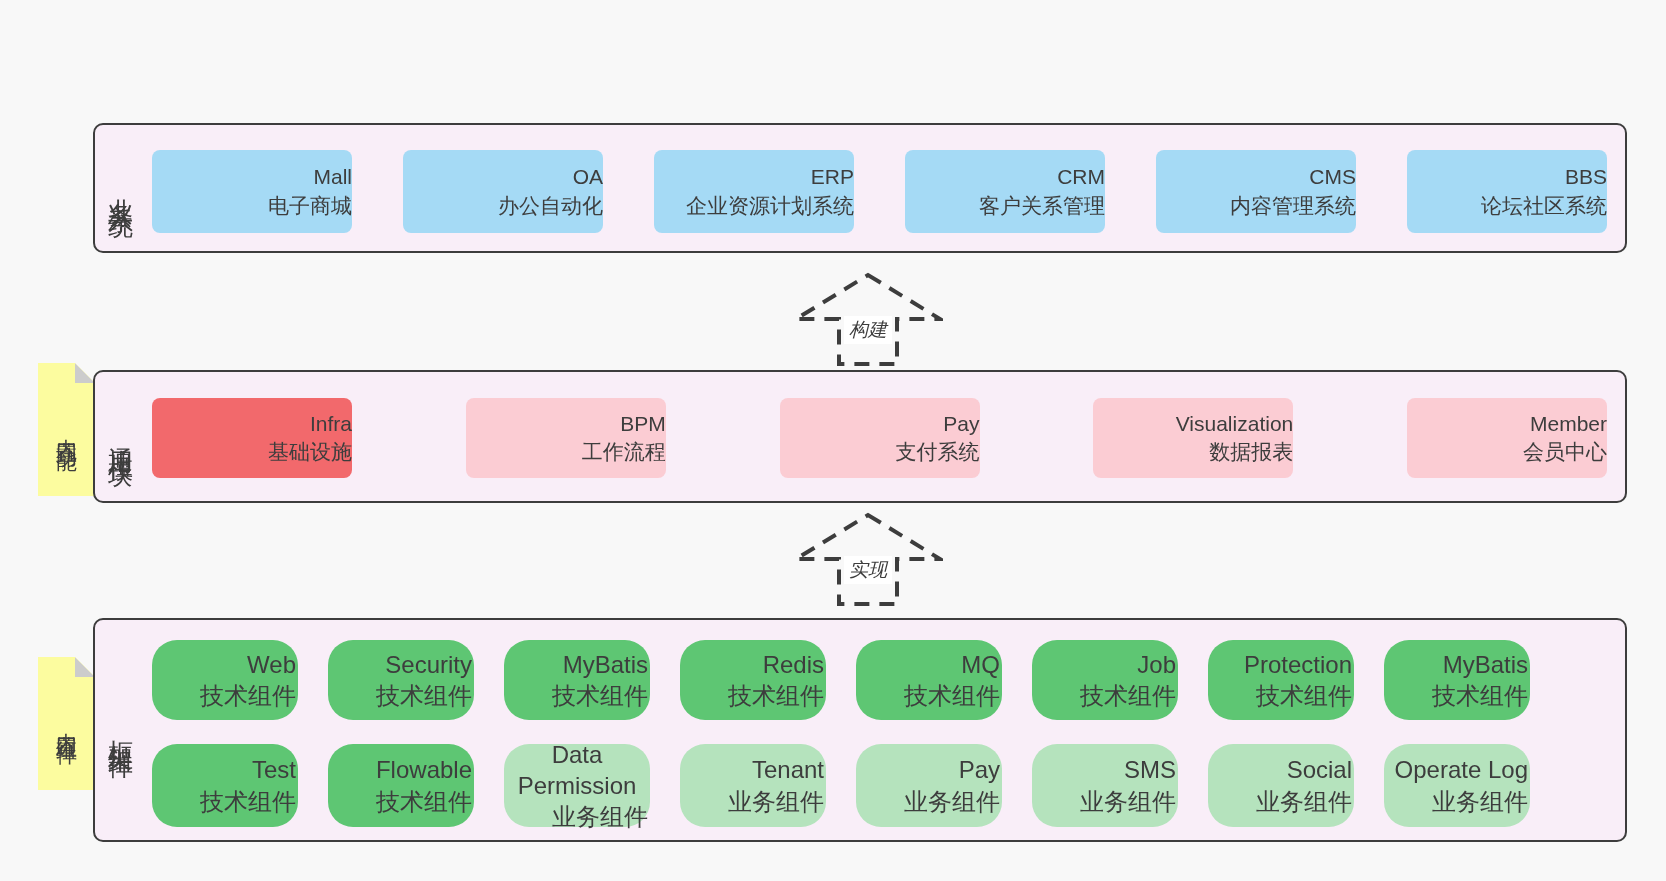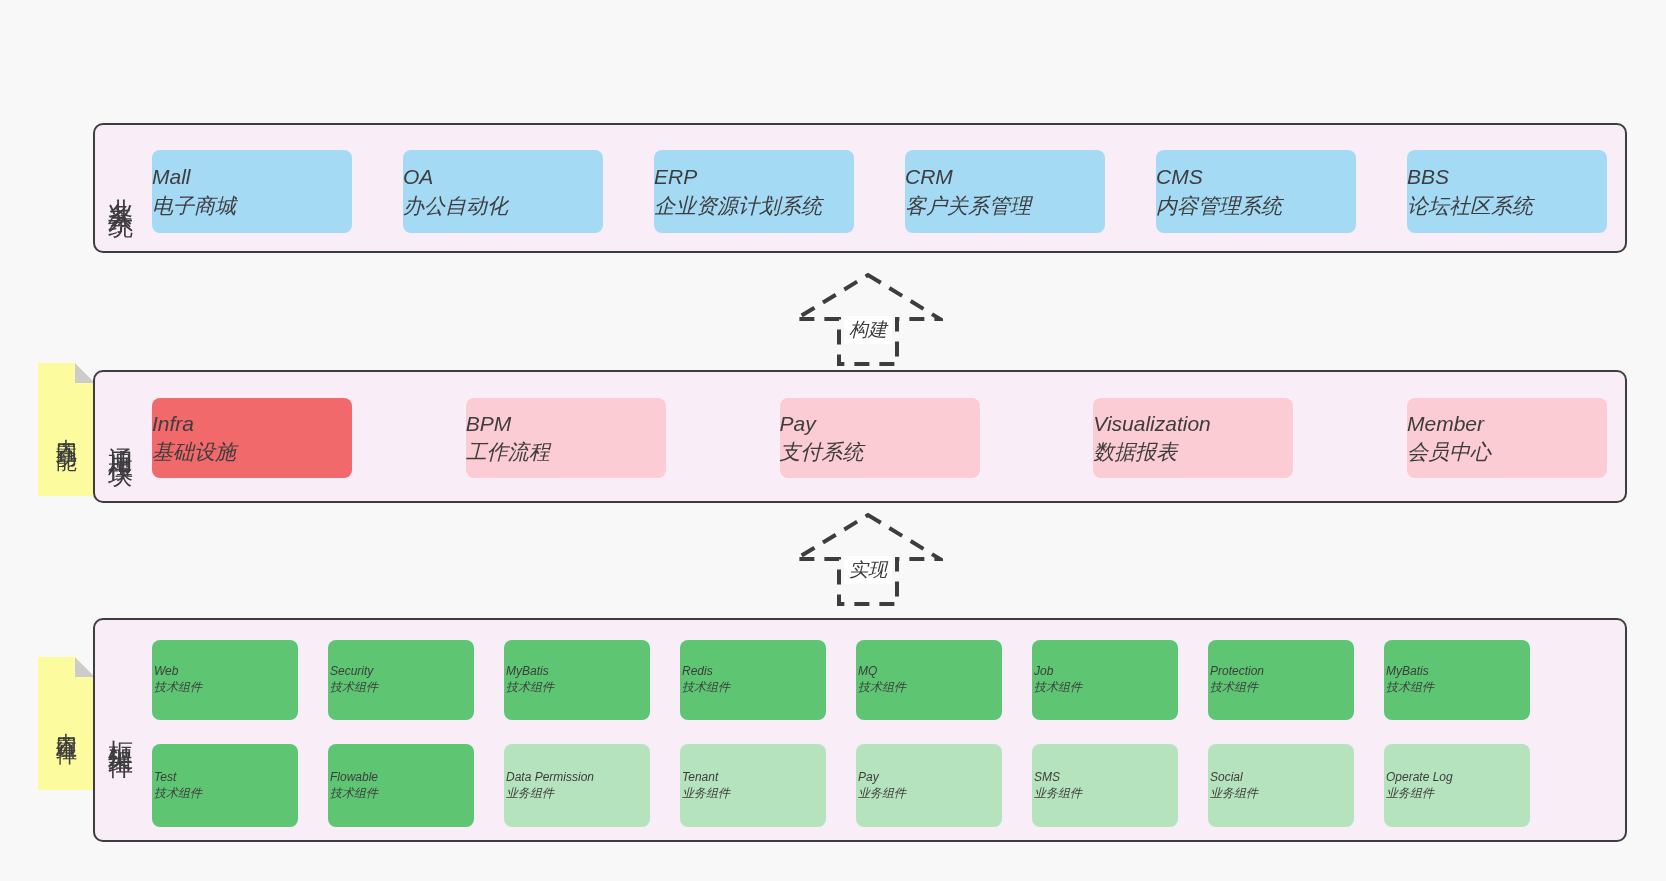--- a/index.html
+++ b/index.html
@@ -34,25 +34,25 @@
     display:flex;justify-content:space-between;
   }
   .panel-business .boxrow{top:25px;height:83px;}
   .panel-modules  .boxrow{top:26px;height:80px;}
   .panel-components .boxrow{left:57px;right:95px;}
   .panel-components .row-1{top:20px;height:80px;}
   .panel-components .row-2{top:124px;height:83px;}
 
   .box{
     border-radius:8px;display:flex;flex-direction:column;
-    align-items:flex-start;justify-content:center;text-align:center;
-    font-size:21px;line-height:1.35;color:var(--text,#3d3d3d);font-style:italic;
+    align-items:flex-end;justify-content:center;text-align:center;
+    font-size:21px;line-height:1.35;color:var(--text,#3d3d3d);
   }
   .panel-business .box,.panel-modules .box{width:200px;}
-  .panel-components .box{width:146px;font-size:12px;line-height:1.3;padding:2px;box-sizing:border-box;}
+  .panel-components .box{width:146px;font-size:24px;line-height:1.3;padding:2px;box-sizing:border-box;border-radius:25px;}
 
   .box.blue{background:var(--blue,#a5daf5);}
   .box.red{background:var(--red,#f2696c);}
   .box.pink{background:var(--pink,#fbccd3);}
   .box.green{background:var(--green,#5ec673);}
   .box.light_green{background:var(--light-green,#b5e3bd);}
 
   
   .note{
     position:absolute;left:38px;width:57px;z-index:1;

